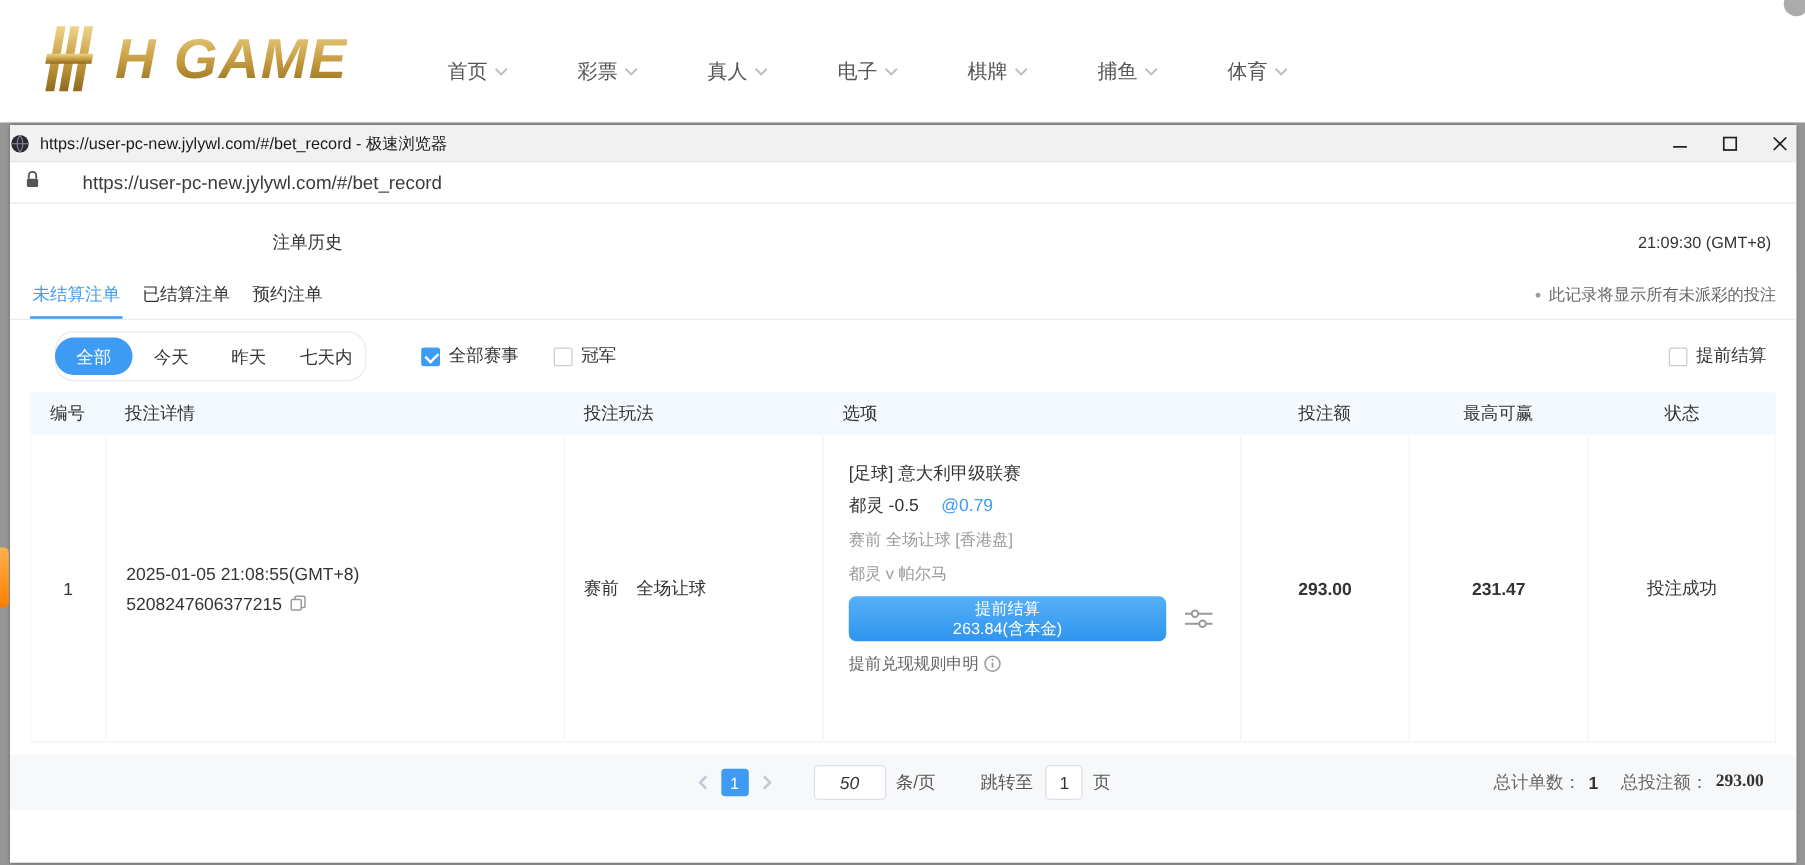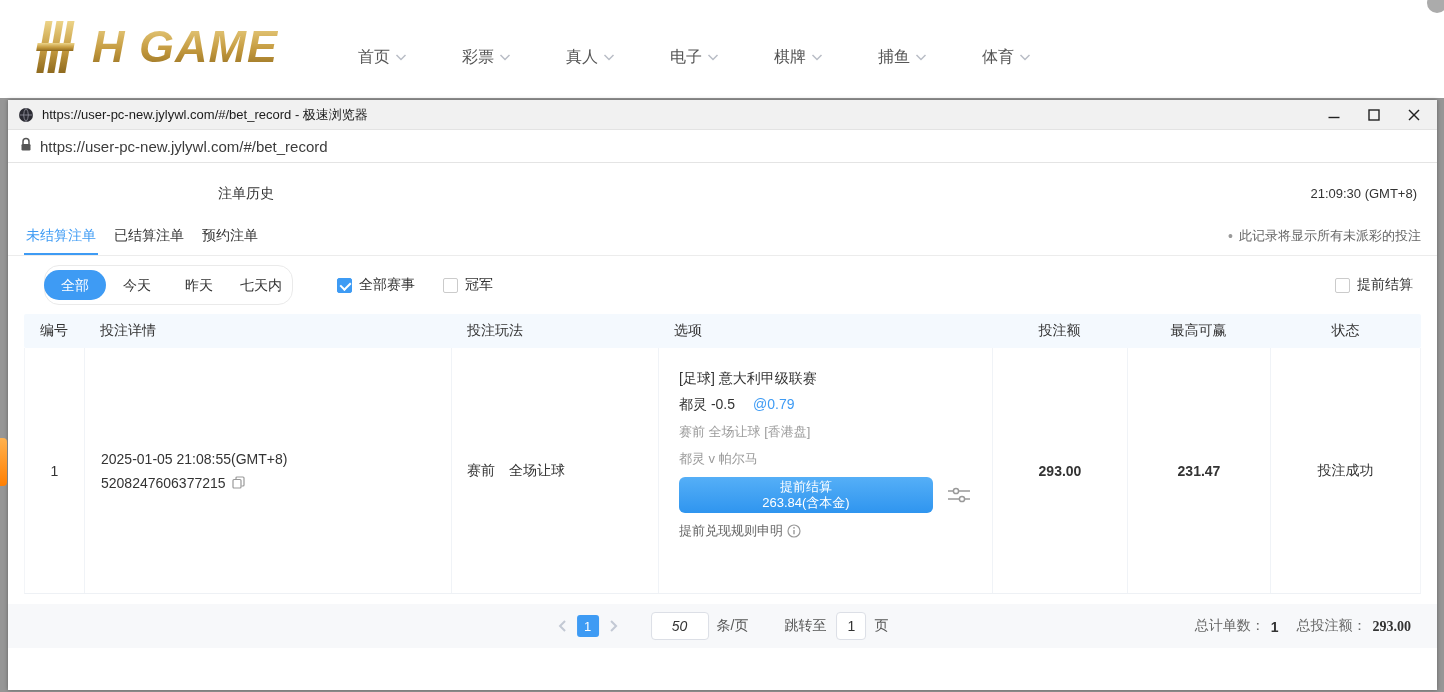--- a/index.html
+++ b/index.html
@@ -21,27 +21,27 @@
     margin-left:2px;
   }
   .main-nav { position:absolute; left:358px; top:8px; height:98px; display:flex; align-items:center; gap:55px; }
   .nav-item { display:flex; align-items:center; gap:5px; font-size:16px; color:#555; cursor:pointer; white-space:nowrap; }
   .float-help { position:absolute; top:-7px; right:-3px; width:20px; height:20px; border-radius:50%; background:#ABABAB; }
 
   
   .desktop { position:absolute; left:0; top:98px; width:100%; height:594px; background:#969696; }
   .window { position:absolute; left:8px; top:2px; right:7px; bottom:2px; background:#fff; display:flex; flex-direction:column; box-shadow:0 0 4px rgba(0,0,0,.35); }
 
-  .titlebar { height:30px; background:#F1F1F1; border-bottom:1px solid #E3E3E3; display:flex; align-items:center; padding:0 10px; flex:0 0 auto; }
+  .titlebar { height:30px; background:#F1F1F1; border-bottom:1px solid #E3E3E3; display:flex; align-items:center; padding:0 0; flex:0 0 auto; }
   .fav { display:flex; margin-right:8px; }
   .titletext { font-size:13px; color:#1b1b1b; }
   .wincontrols { margin-left:auto; display:flex; align-items:center; gap:26px; padding-right:6px; }
   .winbtn { width:14px; height:14px; display:flex; align-items:center; justify-content:center; cursor:pointer; }
 
-  .urlbar { height:29px; background:#fff; border-bottom:1px solid #E4E4E4; display:flex; align-items:center; padding:16px 12px; flex:0 0 auto; cursor:text; }
+  .urlbar { height:29px; background:#fff; border-bottom:1px solid #E4E4E4; display:flex; align-items:center; padding:16px 12px; flex:0 0 auto; cursor:text;gap:26px; }
   .urltext { font-size:15px; color:#3c3c3c; margin-left:8px; }
 
   .pagearea { flex:1; position:relative; background:#fff; overflow:hidden; }
 
   
   .page-title { position:absolute; left:210px; top:22px; font-size:14px; color:#333; }
   .clock { position:absolute; right:20px; top:23px; font-size:13px; color:#333; }
 
   
   .tabsrow { position:absolute; left:0; right:0; top:53px; height:40px; display:flex; align-items:center; padding:0 16px; border-bottom:1px solid #ECECEC; background:#fff; }
@@ -98,21 +98,21 @@
   
   .footer { position:absolute; left:0; right:0; top:441px; height:44px; background:#F7F8FA; }
   .pager { position:absolute; left:50%; top:0; height:100%; transform:translateX(-50%); display:flex; align-items:center; white-space:nowrap; }
   .arr { display:flex; align-items:center; cursor:pointer; }
   .pagebox { width:22px; height:22px; border-radius:3px; background:#3E9BF4; color:#fff; font-size:13px; display:flex; align-items:center; justify-content:center; margin:0 10px; cursor:pointer; }
   .pg-input { width:58px; height:28px; border:1px solid #DCDFE6; border-radius:4px; text-align:center; font-size:14px; color:#333; font-family:inherit; margin-left:32px; background:#fff;font-style:italic; }
   .jump-input { width:30px; height:28px; border:1px solid #DCDFE6; border-radius:4px; text-align:center; font-size:14px; color:#333; font-family:inherit; margin-left:10px; background:#fff; }
   .pglabel { font-size:14px; color:#555; margin-left:8px; }
   .pglabel.jmp { margin-left:36px; }
   .totals { position:absolute; right:26px; top:0; height:100%; display:flex; align-items:center; font-size:14px; }
-  .tgroup { display:flex; align-items:flex-end; }
+  .tgroup { display:flex; align-items:center; }
   .tgroup + .tgroup { margin-left:18px;font-family:Liberation Serif, serif; }
   .tlabel { color:#666; }
   .tvalue { color:#333; font-weight:bold; margin-left:6px; }
 
   
   .sidetab { position:absolute; left:0; top:438px; width:7px; height:48px; background:linear-gradient(180deg,#FFB14E,#FF7F02); border-radius:0 4px 4px 0; z-index:60; cursor:pointer; }
 </style>
 </head>
 <body>
 

